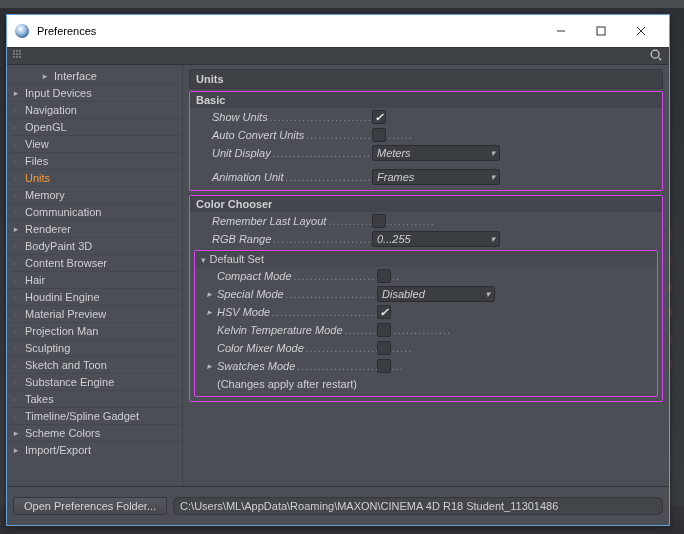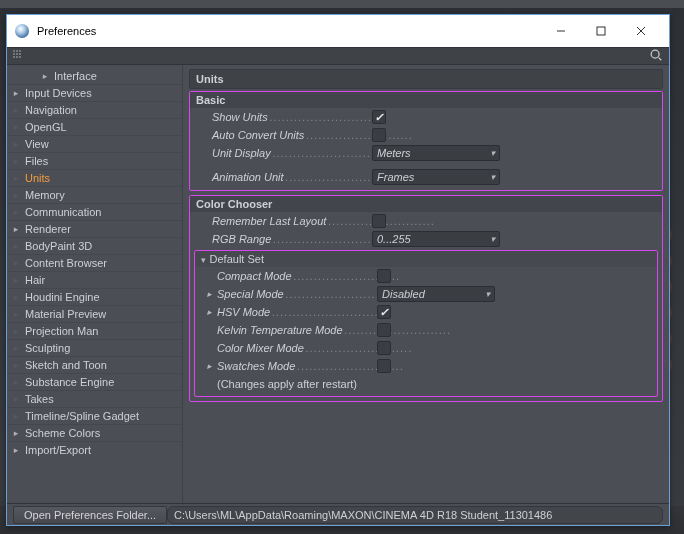--- a/index.html
+++ b/index.html
@@ -96,21 +96,21 @@
   }
   .dropdown{
     height:16px; min-width:128px; background:#3a3d42; border:1px solid #2b2d32; border-radius:2px;
     color:#cfd0d4; display:flex; align-items:center; padding:0 4px; position:relative;
   }
   .dropdown .dd-arrow{ position:absolute; right:4px; top:50%; transform:translateY(-50%); font-size:9px; color:#b5b7bb;}
   .note{ color:#cfd0d4; padding:3px 6px 2px 22px; }
 
   
   .footer{
-    height:22px; display:flex; align-items:center; padding:0 6px;
+    height:39px; display:flex; align-items:center; gap:6px; padding:0 6px;
     border-top:1px solid #30333a; background:#4b4e54;
   }
   .btn{
     height:18px; padding:0 10px; background:linear-gradient(#55585e,#47494f);
     border:1px solid #34363b; border-radius:2px; color:#d3d4d8; display:flex; align-items:center;
   }
   .path{
     flex:1; height:18px; background:#42454a; border:1px solid #34363b; border-radius:6px;
     color:#cfd0d4; padding:0 6px; display:flex; align-items:center; overflow:hidden; white-space:nowrap;
   }

